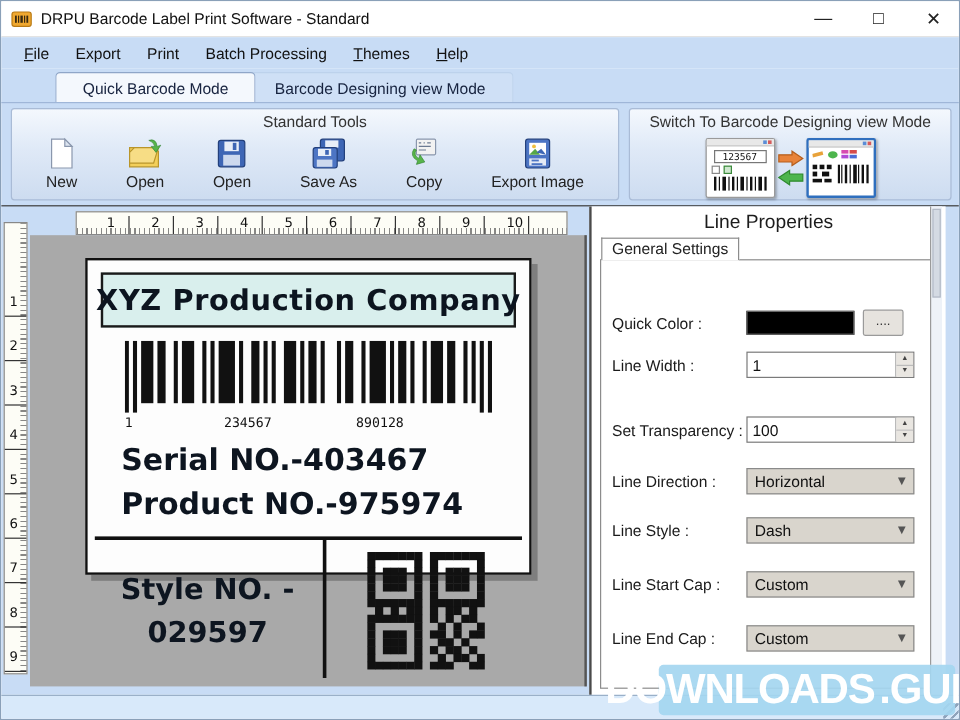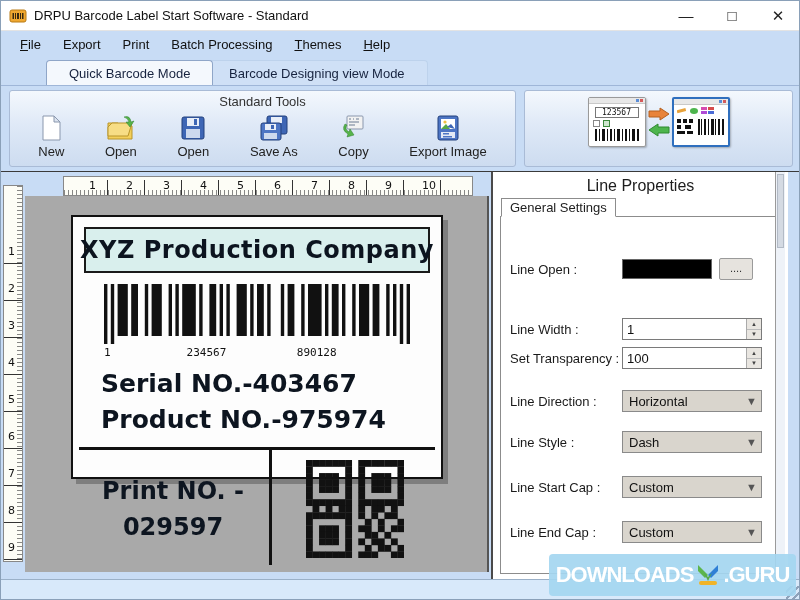--- a/index.html
+++ b/index.html
@@ -96,35 +96,35 @@
   .vscroll { position:absolute; right:3px; top:0; width:10px; height:100%; background:#eef2f8; border-left:1px solid #9a9a9a; }
   .vscroll .thumb { position:absolute; left:1px; top:2px; width:7px; height:74px; background:#d4dae3; border:1px solid #b2bac6; }
 
   
   .statusbar { position:absolute; left:0; top:578px; width:800px; height:22px; background:#d8e9fa; border-top:1px solid #9ab0c8; }
   .grip { position:absolute; right:2px; bottom:2px; width:13px; height:13px;
       background:repeating-linear-gradient(135deg,transparent 0 3px,#8fa3bb 3px 5px); cursor:nwse-resize; }
 
   
   .watermark { position:absolute; left:548px; top:553px; width:247px; height:42px; background:rgba(164,214,240,.92); border-radius:4px; display:flex; align-items:center; justify-content:center; gap:2px; z-index:9; }
-  .wm-text { font-family:"Liberation Sans", sans-serif; font-weight:bold; font-size:22px; color:#ffffff; letter-spacing:-1px; }
+  .wm-text { font-family:"Liberation Sans", sans-serif; font-weight:bold; font-size:35px; color:#ffffff; letter-spacing:-1px; }
 </style>
 </head>
 <body>
 
 <div class="titlebar">
   <svg class="app-icon" viewBox="0 0 18 18">
     <rect x="1" y="3" width="16" height="12" rx="2" fill="#f0a830" stroke="#b97a14"></rect>
     <rect x="3.5" y="6" width="1.5" height="6" fill="#3a2a10"></rect>
     <rect x="6" y="6" width="1" height="6" fill="#3a2a10"></rect>
     <rect x="8" y="6" width="2" height="6" fill="#3a2a10"></rect>
     <rect x="11" y="6" width="1" height="6" fill="#3a2a10"></rect>
     <rect x="13" y="6" width="1.5" height="6" fill="#3a2a10"></rect>
   </svg>
-  <span class="title-text">DRPU Barcode Label Start Software - Standard</span>
+  <span class="title-text">DRPU Barcode Label Print Software - Standard</span>
   <div class="win-controls">
     <span class="win-btn">—</span>
     <span class="win-btn">□</span>
     <span class="win-btn">✕</span>
   </div>
 </div>
 
 <div class="menubar" id="menubar">
     <div class="menu-item"><u>F</u>ile</div>
     <div class="menu-item">Export</div>
@@ -213,20 +213,21 @@
               <rect x="6" y="18" width="14" height="6" fill="#e4eaf5"></rect>
               <rect x="8" y="19" width="6" height="1.5" fill="#4d75c4"></rect>
               <rect x="8" y="22" width="9" height="1.5" fill="#4d75c4"></rect>
             </svg>
           </span>
           <span class="t-label">Export Image</span>
         </div>
       </div>
   </div>
   <div class="tool-group switch-group">
+    <div class="caption">Switch To Barcode Designing view Mode</div>
     <div class="switch-body">
       <div class="mini-win">
         <div class="mini-title">
             <span class="dots">
               <i style="background:#5b8dd6"></i>
               <i style="background:#d65b5b"></i>
             </span>
           </div>
         <div class="mini-text">123567</div>
         <div class="mini-checks">
@@ -406,21 +407,21 @@
         <span>403467</span>
       </div>
       <div class="lbl-line product-line">
         <span>Product NO.</span>
         <span>-</span>
         <span>975974</span>
       </div>
       <div class="h-div"></div>
       <div class="v-div"></div>
       <div class="batch-cell">
-        <span>Print NO. -</span>
+        <span>Style NO. -</span>
         <span>029597</span>
       </div>
       <div class="qr-cell">
         <svg id="qr-svg" width="98" height="98">
             <rect x="0.00" y="0.00" width="6.83" height="6.83" fill="#111"></rect>
             <rect x="6.53" y="0.00" width="6.83" height="6.83" fill="#111"></rect>
             <rect x="13.07" y="0.00" width="6.83" height="6.83" fill="#111"></rect>
             <rect x="19.60" y="0.00" width="6.83" height="6.83" fill="#111"></rect>
             <rect x="26.13" y="0.00" width="6.83" height="6.83" fill="#111"></rect>
             <rect x="32.67" y="0.00" width="6.83" height="6.83" fill="#111"></rect>
@@ -556,24 +557,24 @@
           </svg>
       </div>
     </div>
   </div>
 
   <div class="props">
     <div class="props-title">Line Properties</div>
     <div class="props-tab">General Settings</div>
     <div class="props-group" id="props-group">
         <div class="prop-row" style="top: 41px;">
-          <span class="prop-label">Line Open :</span>
+          <span class="prop-label">Quick Color :</span>
           <span class="prop-ctl"><span class="swatch" style="background:#000000"></span><span class="browse-btn">....</span></span>
         </div>
-        <div class="prop-row" style="top: 101px;">
+        <div class="prop-row" style="top: 76px;">
           <span class="prop-label">Line Width :</span>
           <span class="prop-ctl">
             <div class="spinbox">
               <span class="val">1</span>
               <span class="spin-btns">
                 <i>▲</i>
                 <i>▼</i>
               </span>
             </div>
           </span>

